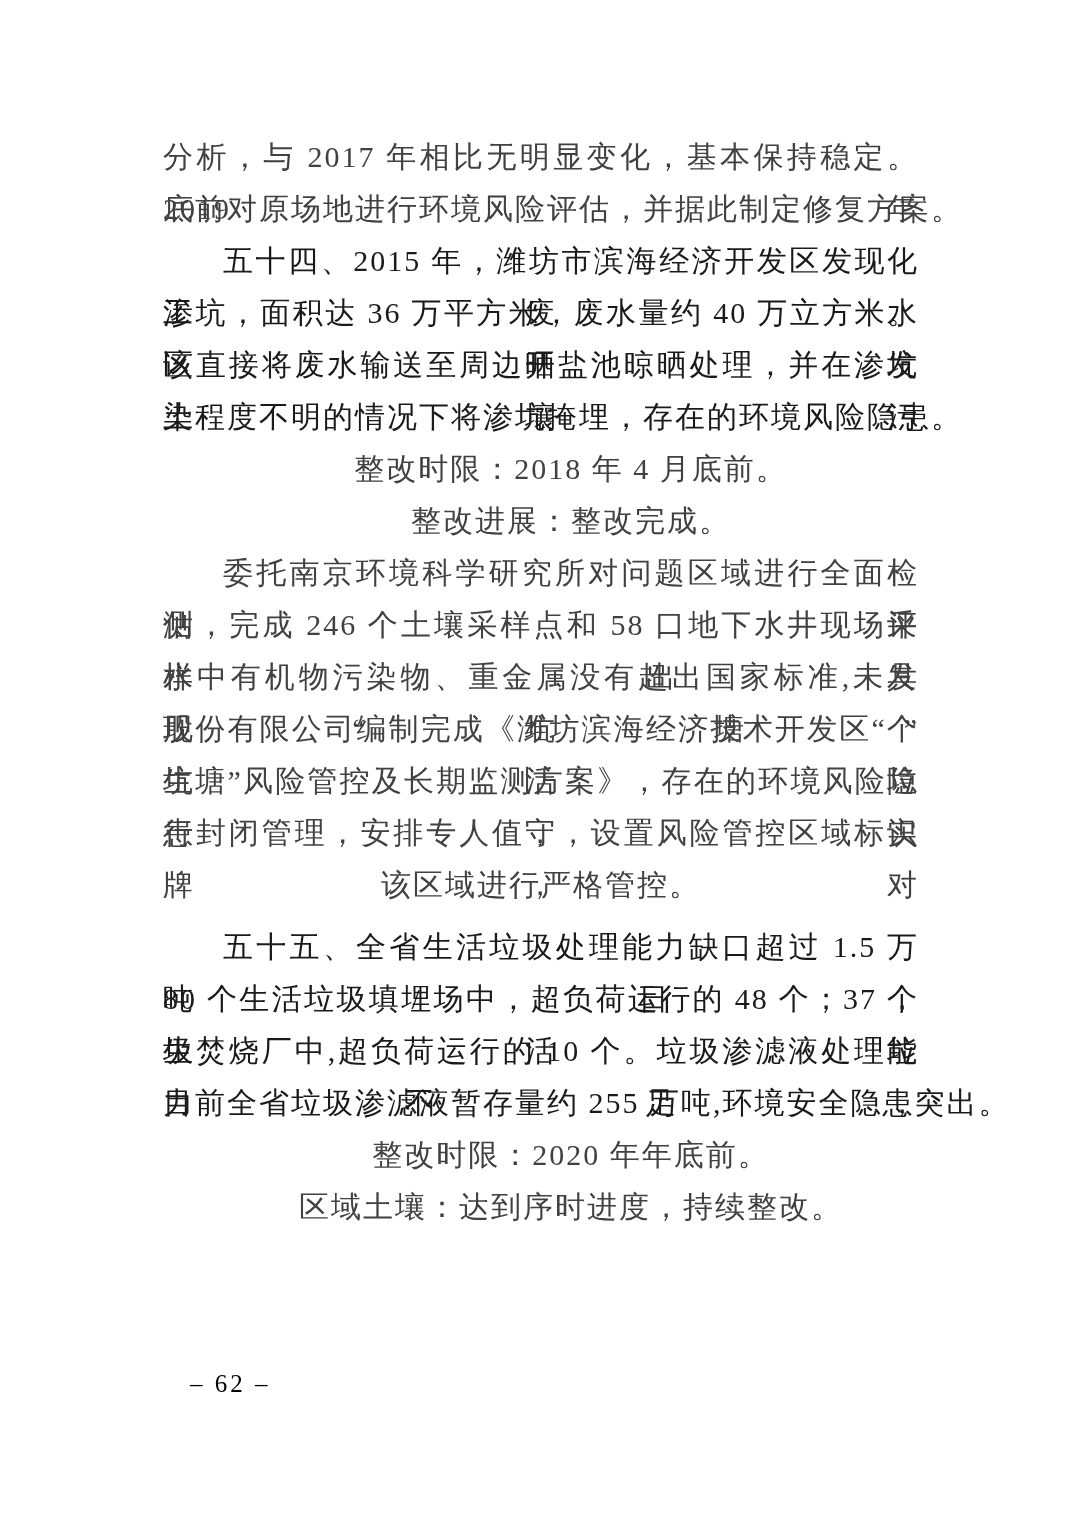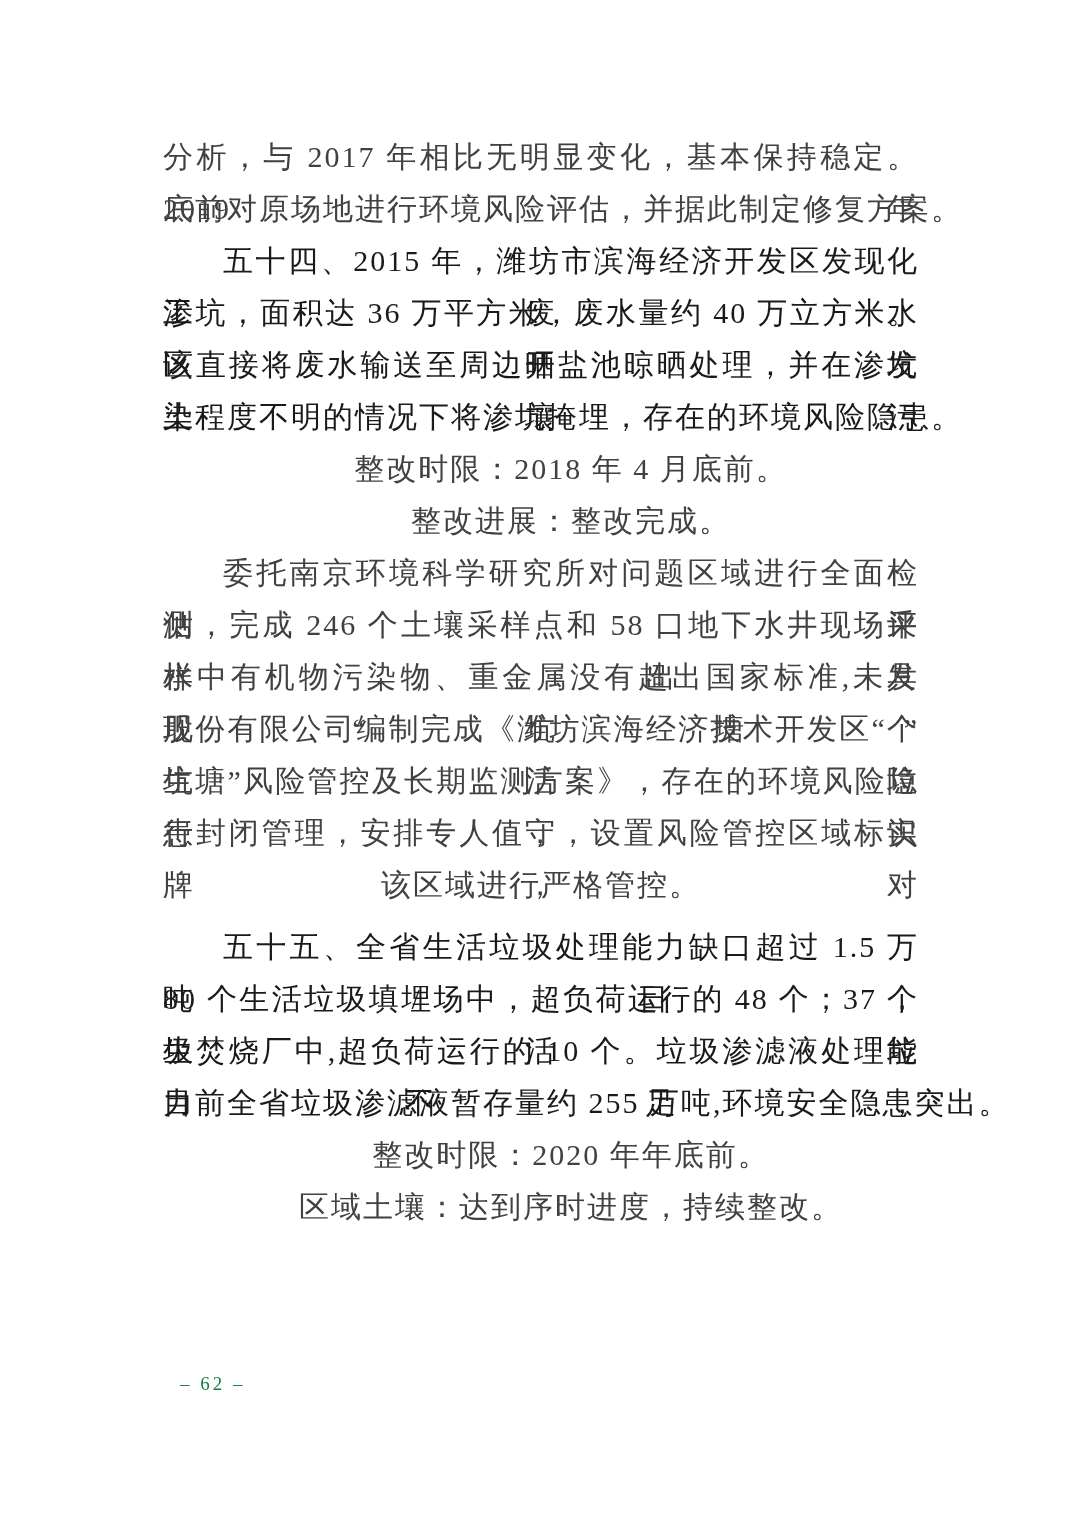--- a/index.html
+++ b/index.html
@@ -44,26 +44,26 @@
   }
   .line.indent {
     padding-left: 60px;
   }
   .line.just.indent {
     padding-left: 0;
     text-indent: 60px;
   }
   .page-footer {
     position: absolute;
-    left: 180px;
+    left: 190px;
     top: 1366px;
-    font-size: 19px;
+    font-size: 25px;
     line-height: 36px;
     letter-spacing: 3px;
-    color: #15803d;
+    color: #000000;
   }
 </style>
 </head>
 <body>
 
 <div class="page">
   <div class="doc-body" id="doc-body">
       <div class="line just">分析，与 2017 年相比无明显变化，基本保持稳定。2019 年</div>
       <div class="line">底前对原场地进行环境风险评估，并据此制定修复方案。</div>
       <div class="line bold indent just">五十四、2015 年，潍坊市滨海经济开发区发现化工废水</div>

